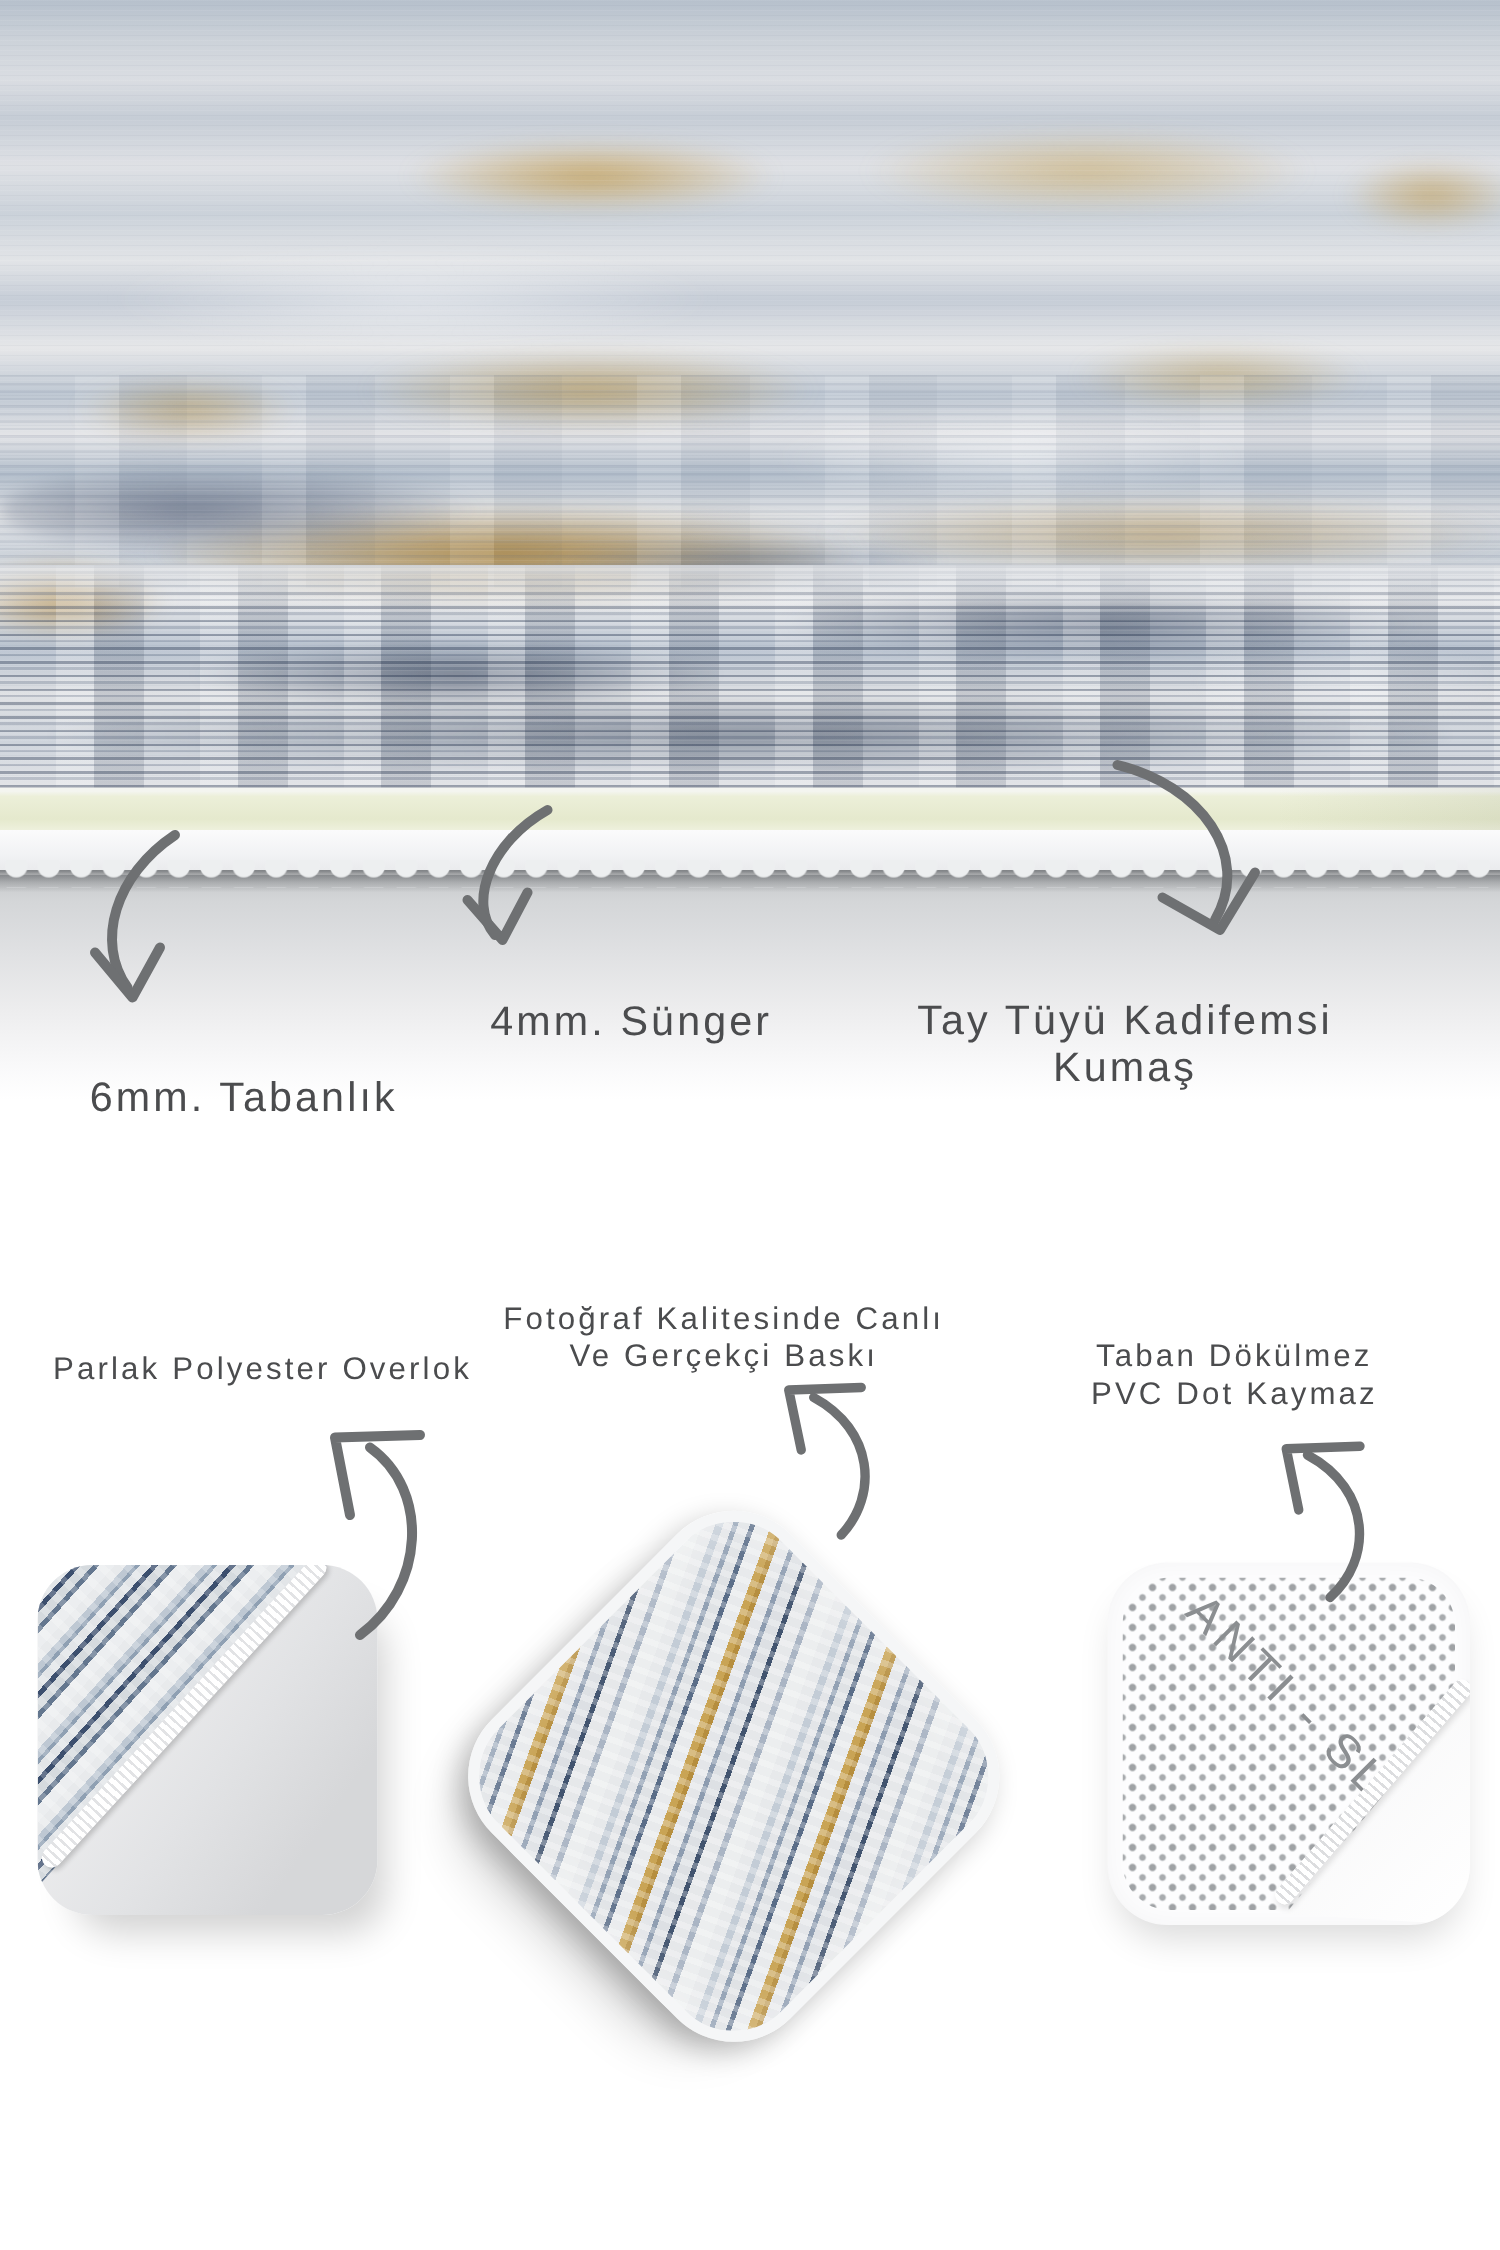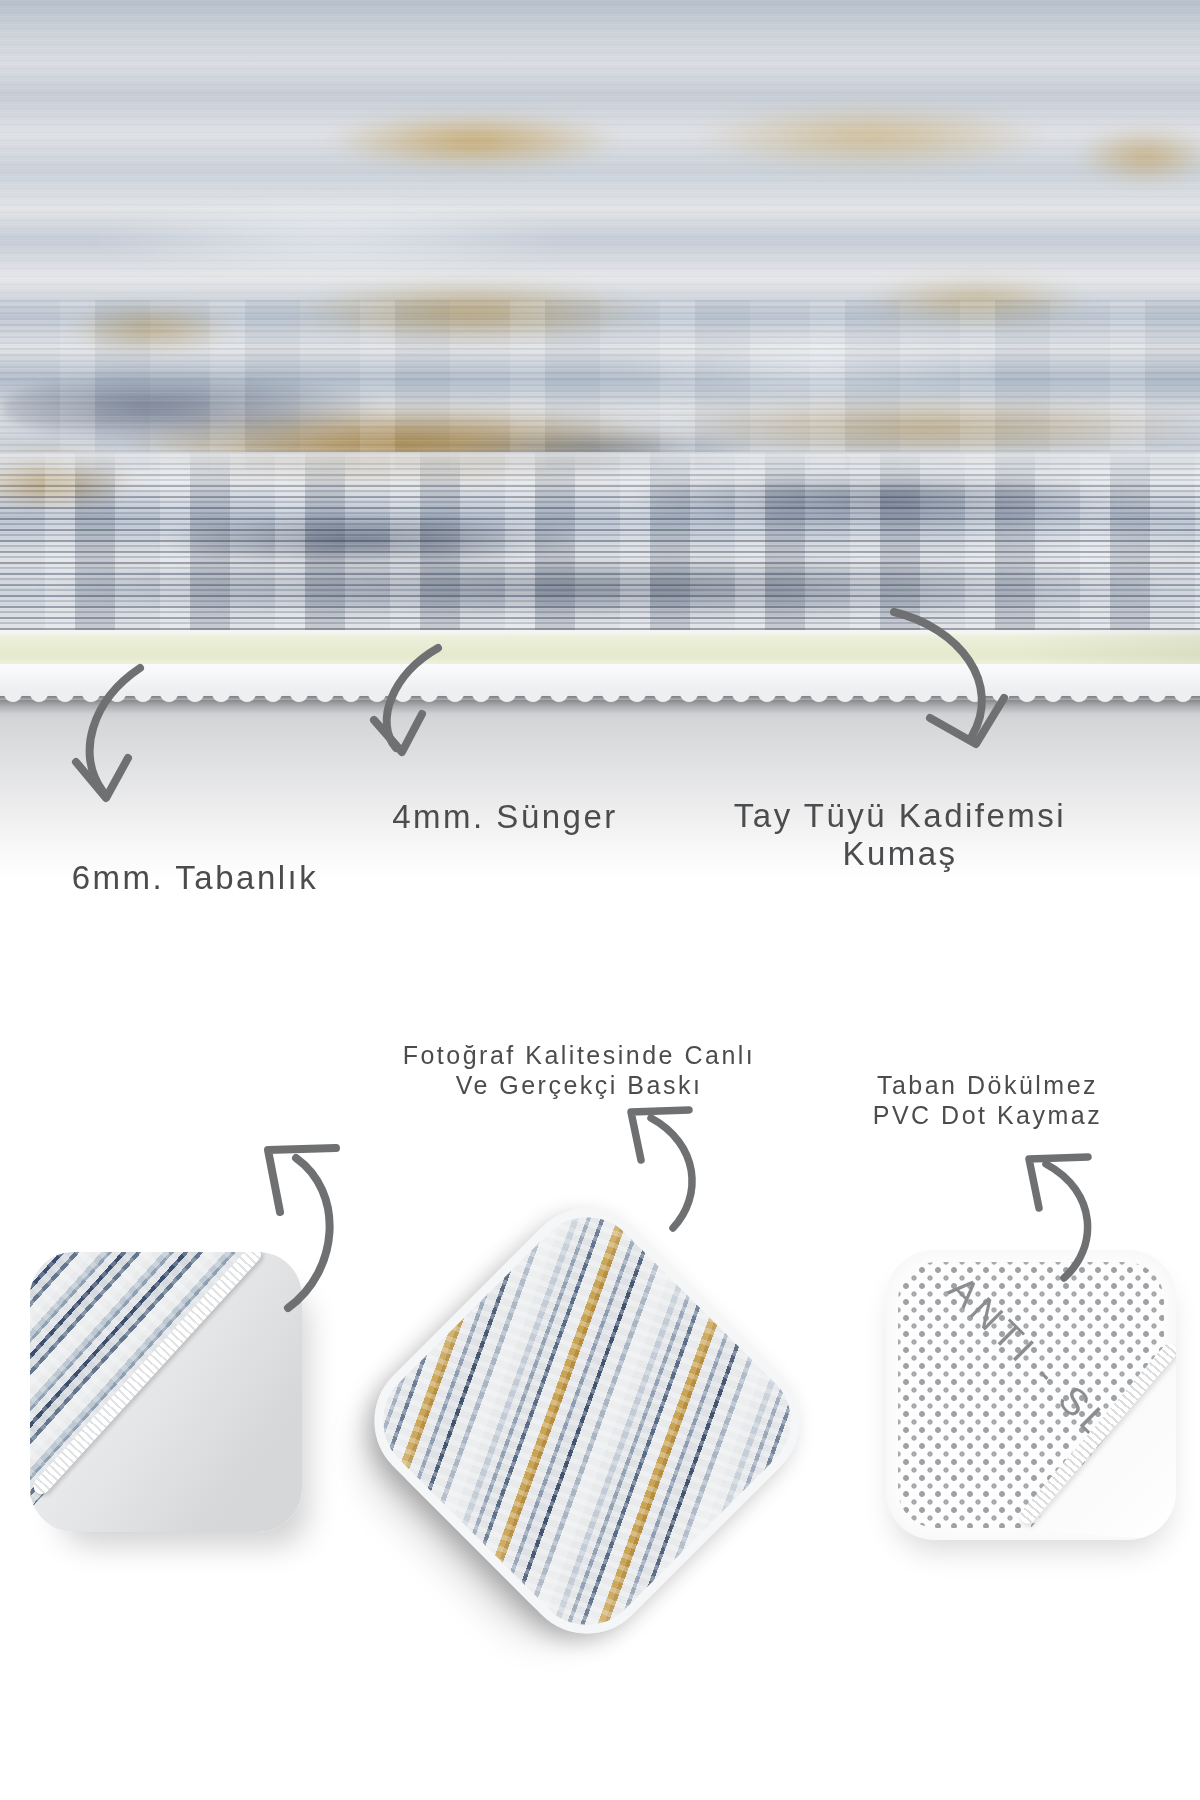--- a/index.html
+++ b/index.html
@@ -200,20 +200,23 @@
     <div class="callout-label" style="left:390px;top:798px;width:230px;">4mm. Sünger</div>
     <div class="callout-label" style="left:690px;top:797px;width:420px;">Tay Tüyü Kadifemsi Kumaş</div>
   </div>
 
   <div id="features" class="abs" style="left:0;top:880px;width:1200px;height:920px;">
 
     <div class="feature-label" style="left:394px;top:132px;width:370px;">
       <div>Fotoğraf Kalitesinde Canlı</div>
       <div>Ve Gerçekçi Baskı</div>
     </div>
+    <div class="feature-label" style="left:30px;top:172px;width:360px;">
+      <div>Parlak Polyester Overlok</div>
+    </div>
     <div class="feature-label" style="left:855px;top:162px;width:265px;">
       <div>Taban Dökülmez</div>
       <div>PVC Dot Kaymaz</div>
     </div>
 
     <svg class="arrow-svg" style="left:248px;top:258px;" width="100" height="178" viewBox="0 0 100 178">
       <path d="M 40,170 C 92,132 96,54 48,20" stroke-width="8"></path>
       <polyline points="88,10 20,12 32,74" stroke-width="8"></polyline>
     </svg>
     <svg class="arrow-svg" style="left:615px;top:222px;" width="90" height="132" viewBox="0 0 90 132">

